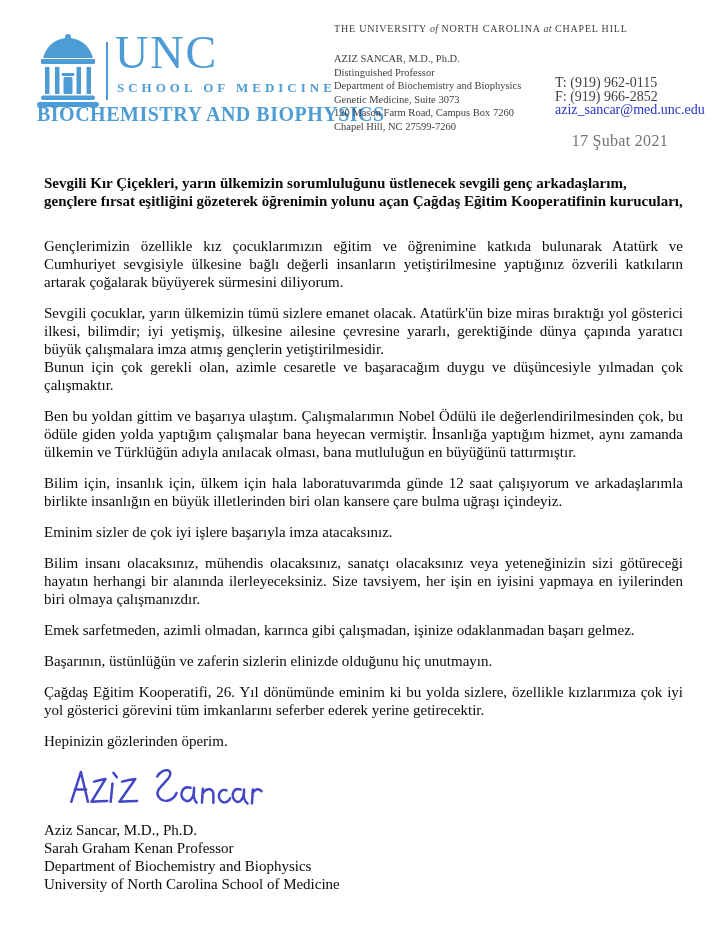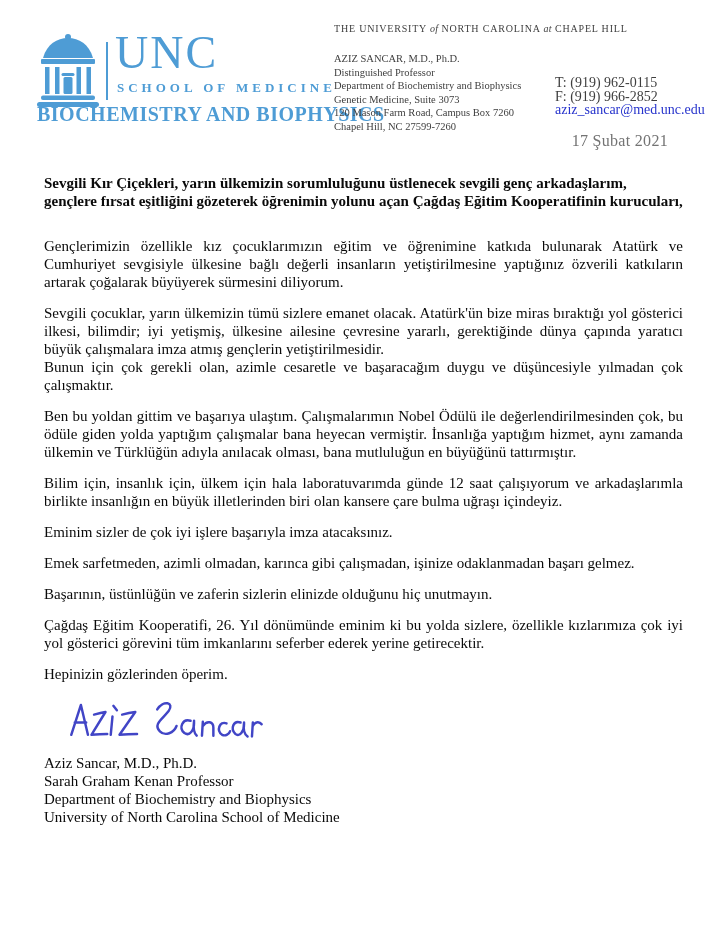--- a/index.html
+++ b/index.html
@@ -93,20 +93,21 @@
     <p class="salutation">Sevgili Kır Çiçekleri, yarın ülkemizin sorumluluğunu üstlenecek sevgili genç arkadaşlarım, gençlere fırsat eşitliğini gözeterek öğrenimin yolunu açan Çağdaş Eğitim Kooperatifinin kurucuları,</p>
 
     <div>
 
     <p class="para">Gençlerimizin özellikle kız çocuklarımızın eğitim ve öğrenimine katkıda bulunarak Atatürk ve Cumhuriyet sevgisiyle ülkesine bağlı değerli insanların yetiştirilmesine yaptığınız özverili katkıların artarak çoğalarak büyüyerek sürmesini diliyorum.</p>
         <p class="para">Sevgili çocuklar, yarın ülkemizin tümü sizlere emanet olacak. Atatürk'ün bize miras bıraktığı yol gösterici ilkesi, bilimdir; iyi yetişmiş, ülkesine ailesine çevresine yararlı, gerektiğinde dünya çapında yaratıcı büyük çalışmalara imza atmış gençlerin yetiştirilmesidir.
 Bunun için çok gerekli olan, azimle cesaretle ve başaracağım duygu ve düşüncesiyle yılmadan çok çalışmaktır.</p>
         <p class="para">Ben bu yoldan gittim ve başarıya ulaştım. Çalışmalarımın Nobel Ödülü ile değerlendirilmesinden çok, bu ödüle giden yolda yaptığım çalışmalar bana heyecan vermiştir. İnsanlığa yaptığım hizmet, aynı zamanda ülkemin ve Türklüğün adıyla anılacak olması, bana mutluluğun en büyüğünü tattırmıştır.</p>
         <p class="para">Bilim için, insanlık için, ülkem için hala laboratuvarımda günde 12 saat çalışıyorum ve arkadaşlarımla birlikte insanlığın en büyük illetlerinden biri olan kansere çare bulma uğraşı içindeyiz.</p>
         <p class="para">Eminim sizler de çok iyi işlere başarıyla imza atacaksınız.</p>
+        <p class="para">Bilim insanı olacaksınız, mühendis olacaksınız, sanatçı olacaksınız veya yeteneğinizin sizi götüreceği hayatın herhangi bir alanında ilerleyeceksiniz. Size tavsiyem, her işin en iyisini yapmaya en iyilerinden biri olmaya çalışmanızdır.</p>
         <p class="para">Emek sarfetmeden, azimli olmadan, karınca gibi çalışmadan, işinize odaklanmadan başarı gelmez.</p>
         <p class="para">Başarının, üstünlüğün ve zaferin sizlerin elinizde olduğunu hiç unutmayın.</p>
         <p class="para">Çağdaş Eğitim Kooperatifi, 26. Yıl dönümünde eminim ki bu yolda sizlere, özellikle kızlarımıza çok iyi yol gösterici görevini tüm imkanlarını seferber ederek yerine getirecektir.</p>
         <p class="para">Hepinizin gözlerinden öperim.</p>
       </div>
 
     <div class="signature-wrap">
       <svg width="200" height="46" viewBox="0 0 228 50" aria-label="Aziz Sancar">
         <g fill="none" stroke="#4145C6" stroke-width="2.8" stroke-linecap="round" stroke-linejoin="round" class="sig-stroke">
           <path d="M6,43 L17,9 L25,43 M10,29 L23,29"></path>

